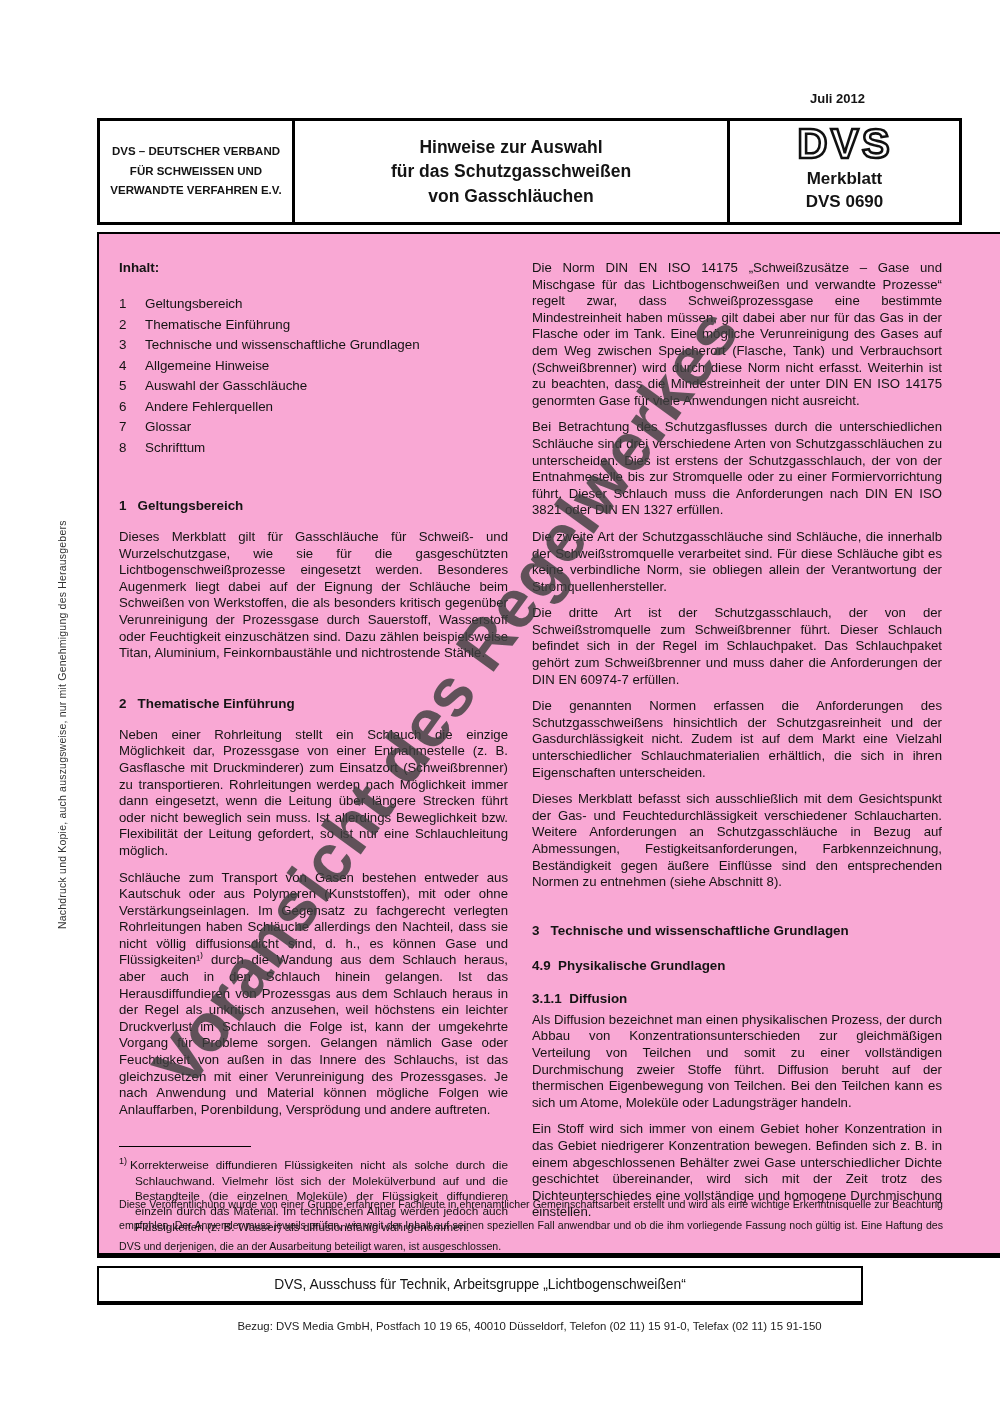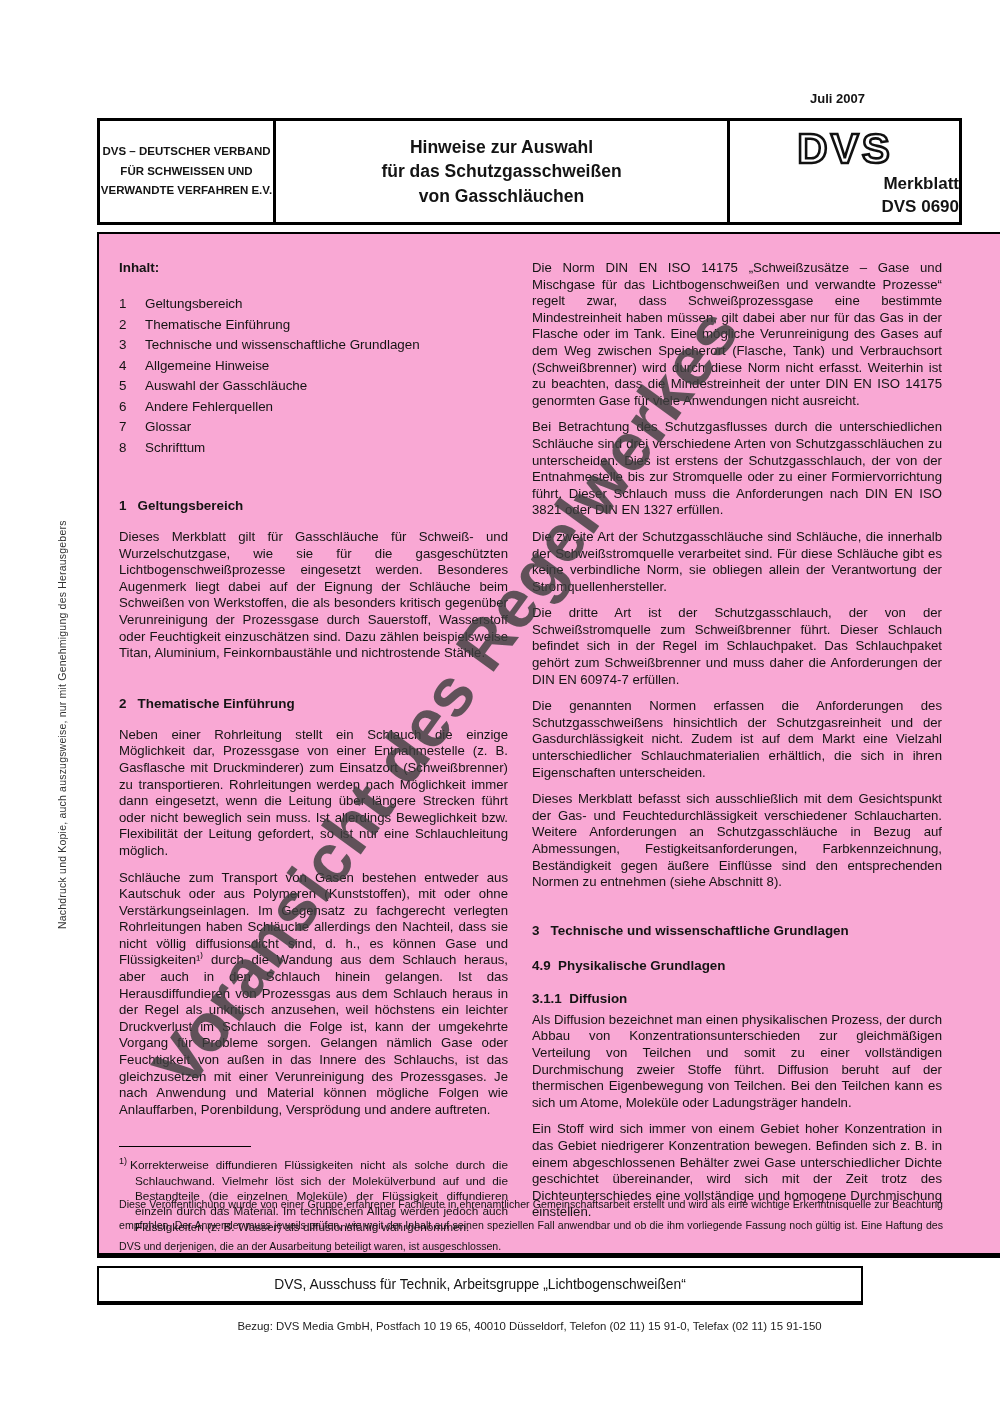--- a/index.html
+++ b/index.html
@@ -13,30 +13,30 @@
   .issue-date {
     position:absolute; top:91px; left:97px; width:768px;
     text-align:right; font-weight:bold; font-size:13px;
   }
   
   .hdr-table {
     position:absolute; left:97px; top:118px; width:865px; height:107px;
     border:3px solid #000; display:flex; background:#fff;
   }
   .hdr-org {
-    width:176px; border-right:3px solid #000;
+    width:195px; border-right:3px solid #000;
     display:flex; flex-direction:column; justify-content:center;
     text-align:center; font-weight:bold; font-size:11.5px; line-height:1.7;
   }
   .hdr-title {
     flex:1; border-right:3px solid #000;
     display:flex; flex-direction:column; justify-content:center;
     text-align:center; font-weight:bold; font-size:17.5px; line-height:1.38;
   }
-  .hdr-right { width:229px; text-align:right; padding-top:5px; }
+  .hdr-right { width:229px; text-align:center; }
   .hdr-logo { display:block; margin:0 auto; }
   .hdr-kind { font-weight:bold; font-size:17px; line-height:1.22; margin-top:2px; }
   
   .main-box {
     position:absolute; left:97px; top:232px; width:961px; height:1026px;
     border:2.5px solid #000; border-bottom-width:5px; background:#f9a8d4;
   }
   .col-left  { position:absolute; left:20px;  top:26px; width:389px; }
   .col-right { position:absolute; left:433px; top:26px; width:410px; }
   .body-p { font-size:13.2px; line-height:16.6px; text-align:justify; margin-top:10px; }
@@ -84,21 +84,21 @@
     position:absolute; left:168px; top:1040px;
     transform-origin:0 50%; transform:rotate(-54deg);
     font-size:68px; font-weight:bold; letter-spacing:1px;
     color:rgba(62,62,62,0.82); white-space:nowrap; z-index:6;
     pointer-events:none;
   }
 </style>
 </head>
 <body>
 
-<div class="issue-date">Juli 2007</div>
+<div class="issue-date">Juli 2012</div>
 
 <div class="hdr-table">
   <div class="hdr-org">
     <span>DVS – DEUTSCHER VERBAND</span>
     <span>FÜR SCHWEISSEN UND</span>
     <span>VERWANDTE VERFAHREN E.V.</span>
   </div>
   <div class="hdr-title">
     <span>Hinweise zur Auswahl</span>
     <span>für das Schutzgasschweißen</span>

